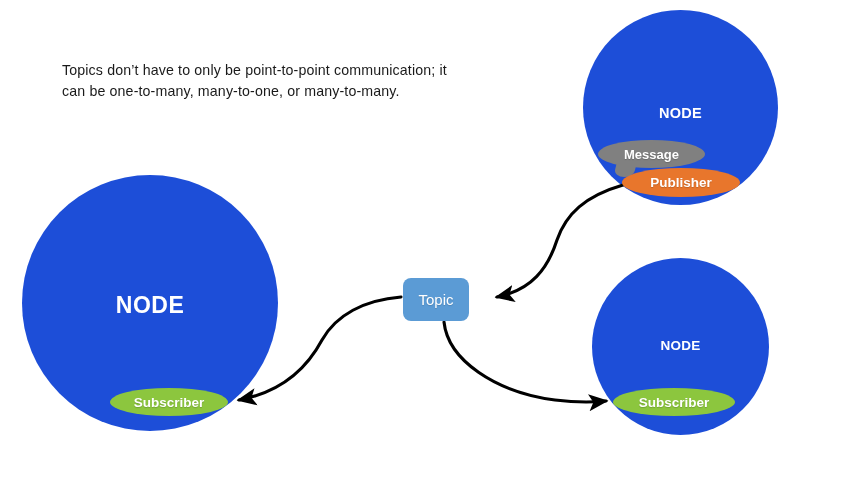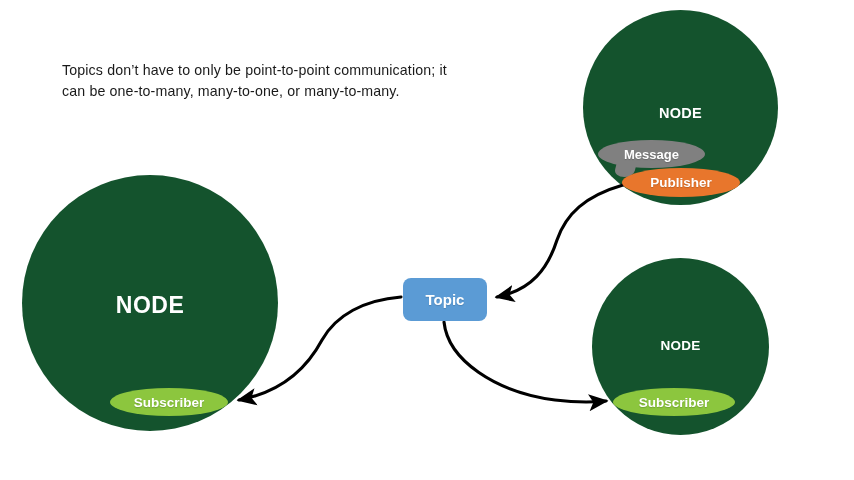--- a/index.html
+++ b/index.html
@@ -32,21 +32,21 @@
     line-height: 21px;
     color: #1a1a1a;
     letter-spacing: 0.01em;
     white-space: pre-line;
   }
 
   
   .node-circle {
     position: absolute;
     border-radius: 50%;
-    background: #14532d;
+    background: #1d4ed8;
   }
   #node-left {
     left: 22px;
     top: 175px;
     width: 256px;
     height: 256px;
   }
   #node-topright {
     left: 583px;
     top: 10px;
@@ -139,29 +139,29 @@
     background: #e8762c;
     font-size: 13.5px;
     z-index: 3;
   }
 
   
   #topic-box {
     position: absolute;
     left: 403px;
     top: 278px;
-    width: 84px;
+    width: 66px;
     height: 43px;
     background: #5b9bd5;
     border-radius: 8px;
     display: flex;
     align-items: center;
     justify-content: center;
     color: #ffffff;
-    font-weight: bold;
+    font-weight: normal;
     font-size: 15px;
     text-shadow: 0 1px 1px rgba(0,0,0,0.15);
     z-index: 4;
   }
 
   
   #arrow-layer {
     position: absolute;
     left: 0;
     top: 0;

